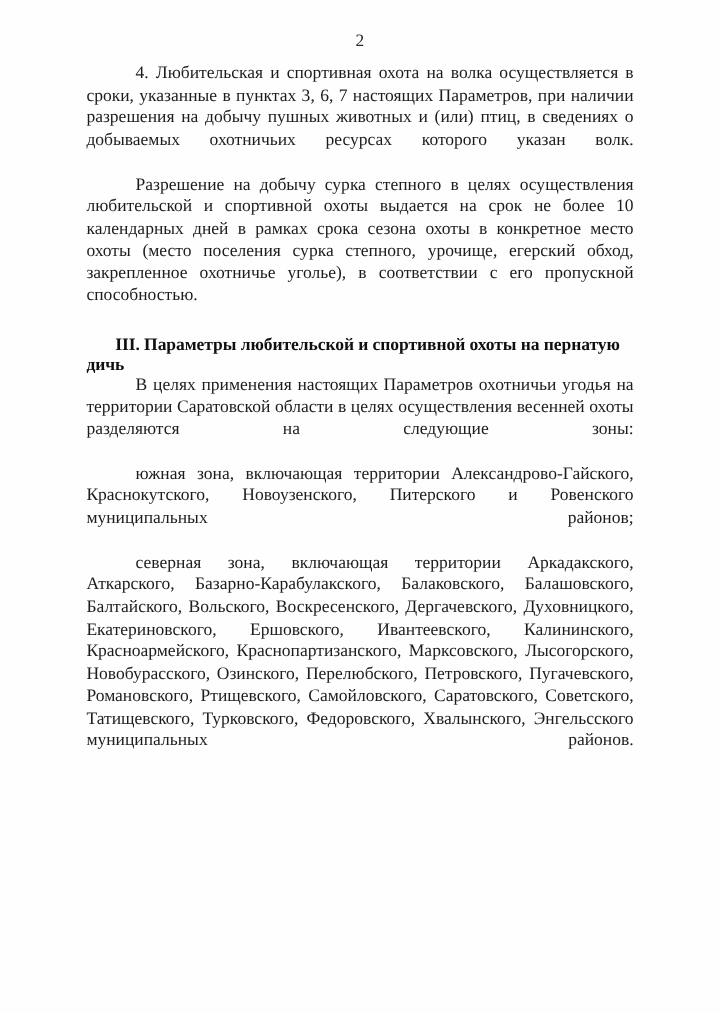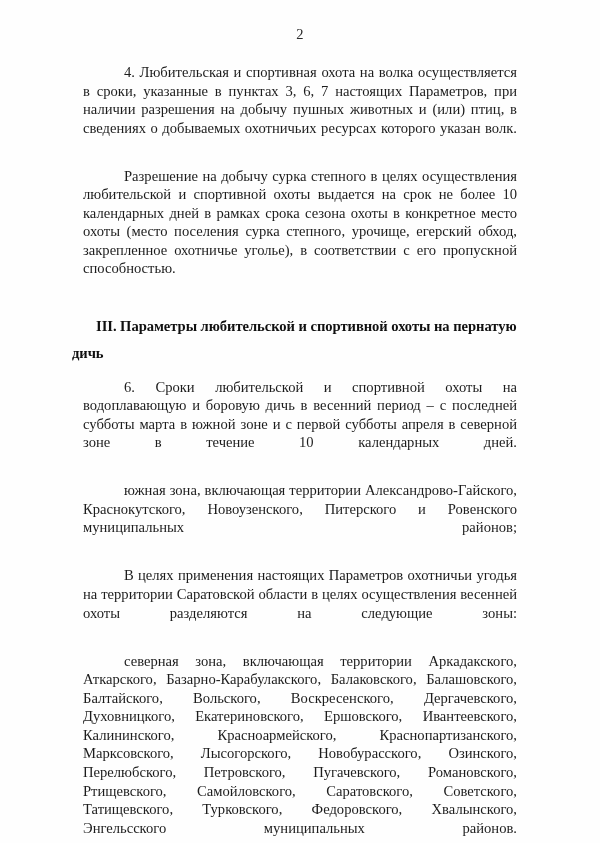--- a/index.html
+++ b/index.html
@@ -33,33 +33,33 @@
     color: #2a2a2a;
     letter-spacing: .2px;
   }
   .body-block {
     position: absolute;
     top: 52px;
     left: 72px;
     width: 456px;
   }
   p.par {
-    margin: 11px;
+    margin: 0;
     font-size: 14.6px;
     line-height: 18.55px;
     text-align: justify;
     text-indent: 41px;
     text-justify: inter-word;
     color: #1c1c1c;
     word-spacing: .1px;
   }
   p.heading {
     margin: 0;
     font-size: 14.6px;
-    line-height: 27px;
+    line-height: 16px;
     font-weight: bold;
     text-indent: 24px;
     text-align: left;
     color: #101010;
     letter-spacing: -0.05px;
   }
   .gap-heading-top { height: 5px; }
   
   p.full-justify {
     text-align: justify;
@@ -75,19 +75,18 @@
 
 <div class="page">
 
   <div class="page-number">2</div>
 
   <div class="body-block">
       <p class="par full-justify">4. Любительская и спортивная охота на волка осуществляется в сроки, указанные в пунктах 3, 6, 7 настоящих Параметров, при наличии разрешения на добычу пушных животных и (или) птиц, в сведениях о добываемых охотничьих ресурсах которого указан волк.</p>
       <p class="par full-justify">Разрешение на добычу сурка степного в целях осуществления любительской и спортивной охоты выдается на срок не более 10 календарных дней в рамках срока сезона охоты в конкретное место охоты (место поселения сурка степного, урочище, егерский обход, закрепленное охотничье уголье), в соответствии с его пропускной способностью.</p>
       <div class="gap-heading-top"></div>
       <p class="heading">III. Параметры любительской и спортивной охоты на пернатую дичь</p>
-      <p class="par full-justify">6. Сроки любительской и спортивной охоты на водоплавающую и боровую дичь в весенний период – с последней субботы марта в южной зоне и с первой субботы апреля в северной зоне в течение 10 календарных дней.</p>
+      <p class="par full-justify">В целях применения настоящих Параметров охотничьи угодья на территории Саратовской области в целях осуществления весенней охоты разделяются на следующие зоны:</p>
       <p class="par full-justify">южная зона, включающая территории Александрово-Гайского, Краснокутского, Новоузенского, Питерского и Ровенского муниципальных районов;</p>
-      <p class="par full-justify">В целях применения настоящих Параметров охотничьи угодья на территории Саратовской области в целях осуществления весенней охоты разделяются на следующие зоны:</p>
       <p class="par full-justify">северная зона, включающая территории Аркадакского, Аткарского, Базарно-Карабулакского, Балаковского, Балашовского, Балтайского, Вольского, Воскресенского, Дергачевского, Духовницкого, Екатериновского, Ершовского, Ивантеевского, Калининского, Красноармейского, Краснопартизанского, Марксовского, Лысогорского, Новобурасского, Озинского, Перелюбского, Петровского, Пугачевского, Романовского, Ртищевского, Самойловского, Саратовского, Советского, Татищевского, Турковского, Федоровского, Хвалынского, Энгельсского муниципальных районов.</p>
     </div>
 
 </div>
 
 </body></html>

